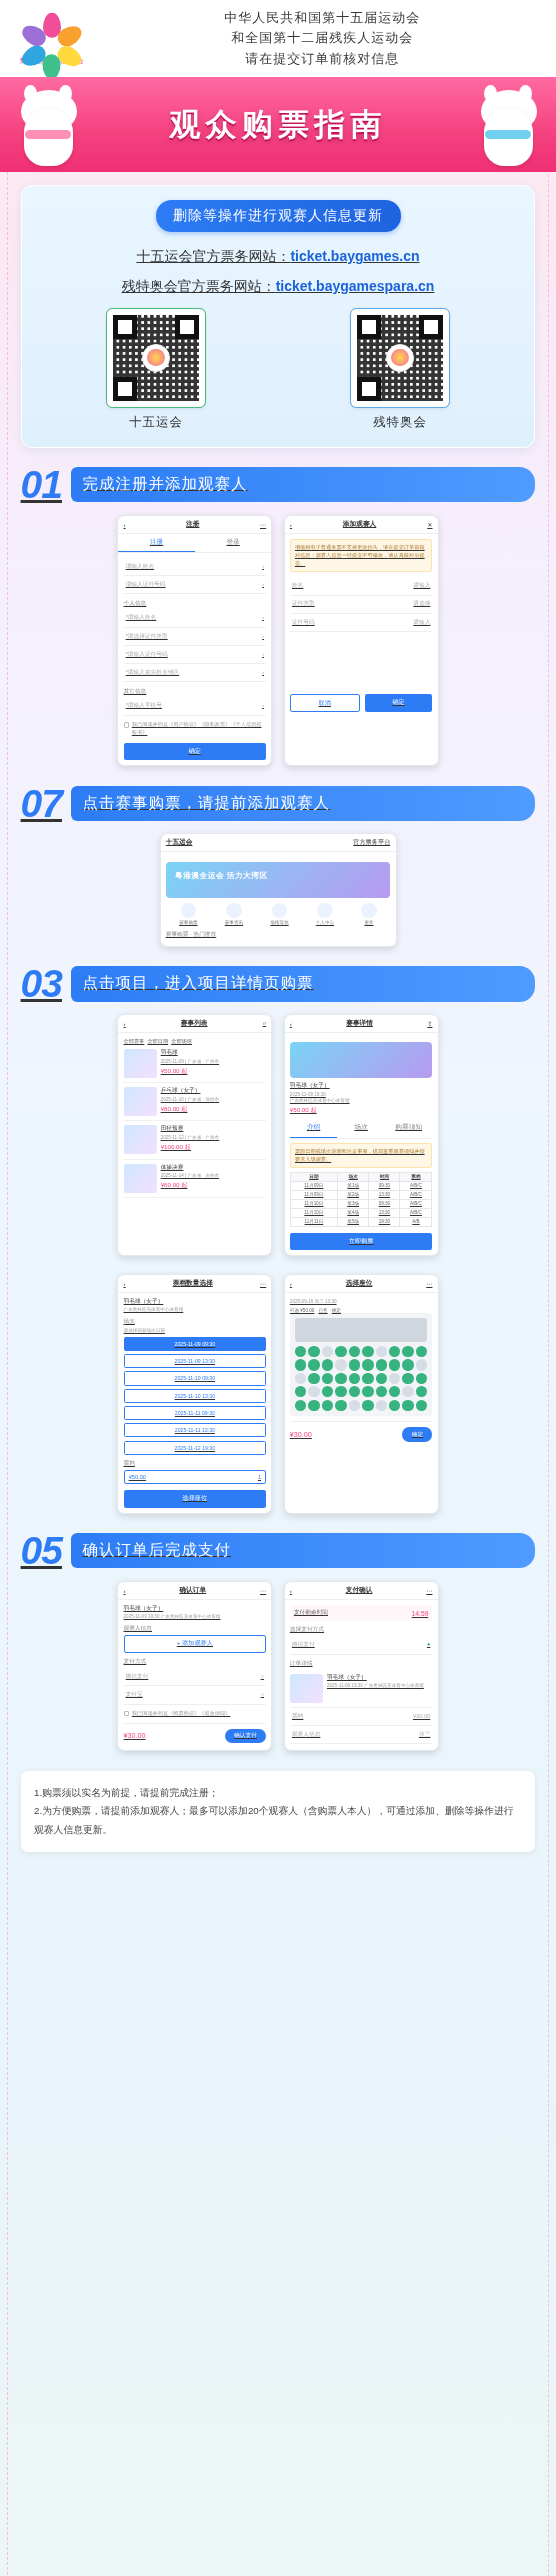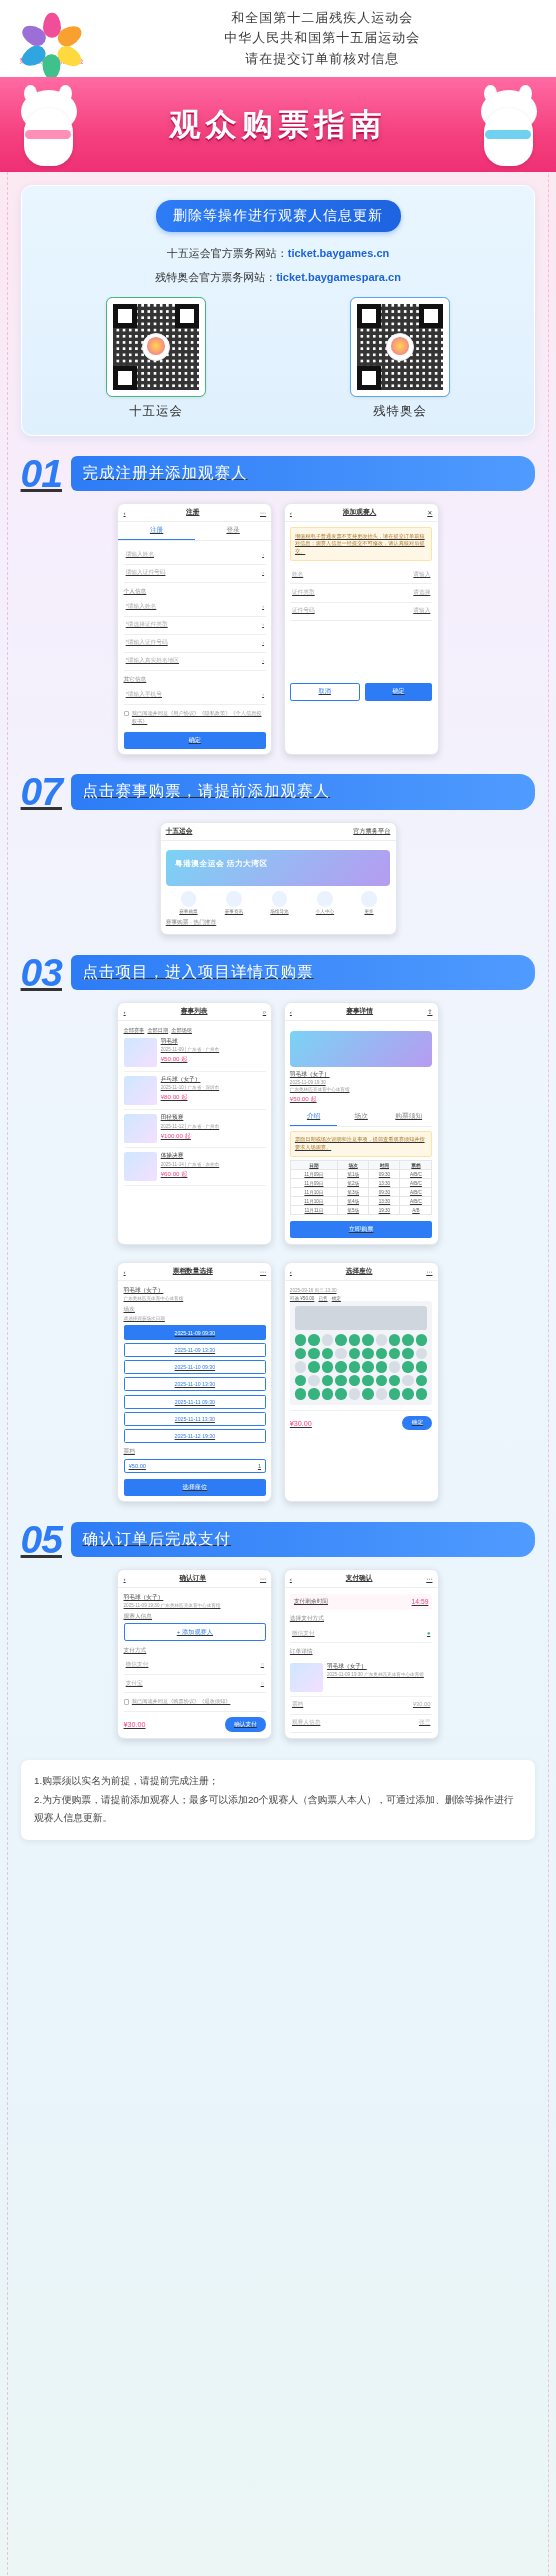--- a/index.html
+++ b/index.html
@@ -74,21 +74,21 @@
     padding: 13.4px 12.4px 15.5px;
     text-align: center;
     border: 1px solid #ffffff;
     box-shadow: 0 2.1px 8.2px rgba(90,150,200,.14);
   }
   .pill {
     display: inline-block; background: linear-gradient(90deg,#2d7cf6,#1e63e0);
     color: #fff; font-size: 14px; letter-spacing: 1px; padding: 7.2px 17.5px; border-radius: 15.5px;
     box-shadow: 0 2.1px 5.2px rgba(40,110,230,.35);
   }
-  .kv { font-size: 11px; color: #333; margin-top: 11.3px; line-height: 1.9; }
+  .kv { font-size: 14px; color: #333; margin-top: 11.3px; line-height: 1.9; text-decoration: underline; }
   .kv b { color: #1c63d8; font-weight: bold; }
   .wx-search { font-size: 10.8px; color:#333; margin-top: 10.3px; line-height: 1.9;}
   .wx-search .q { color:#1c63d8; }
   .qr-row { display:flex; justify-content: space-around; margin-top: 9.3px; }
   .qr-item { width: 155px; }
   .qr-box {
     width: 98px; height: 98px; margin: 0 auto; background:#fff; border: 2.1px solid #fff;
     border-radius: 5.2px; box-shadow: 0 1px 4.1px rgba(0,0,0,.12); position:relative; overflow:hidden;
   }
   .qr-box.green { outline: 1.5px solid #46b97a; }
@@ -171,22 +171,22 @@
         <span style="background:#f04e98;transform:rotate(0deg) translateY(-8.2px)"></span>
         <span style="background:#f9a12e;transform:rotate(60deg) translateY(-8.2px)"></span>
         <span style="background:#ffd93d;transform:rotate(120deg) translateY(-8.2px)"></span>
         <span style="background:#3fc18c;transform:rotate(180deg) translateY(-8.2px)"></span>
         <span style="background:#2fa6e0;transform:rotate(240deg) translateY(-8.2px)"></span>
         <span style="background:#9b6fd6;transform:rotate(300deg) translateY(-8.2px)"></span>
       </div>
       <div class="logo-text">第十五届全国运动会</div>
     </div>
     <div class="header-titles">
+      <div>中华人民共和国第十五届运动会</div>
       <div>和全国第十二届残疾人运动会</div>
-      <div>中华人民共和国第十五届运动会</div>
       <div>请在提交订单前核对信息</div>
     </div>
   </div>
 
   <div class="banner">
     <div class="mascot left">
       <div class="m-ear" style="left:9.3px"></div>
         <div class="m-ear" style="right:9.3px"></div>
       <div class="m-head">
           <div class="m-eye" style="left:16.5px"></div>

